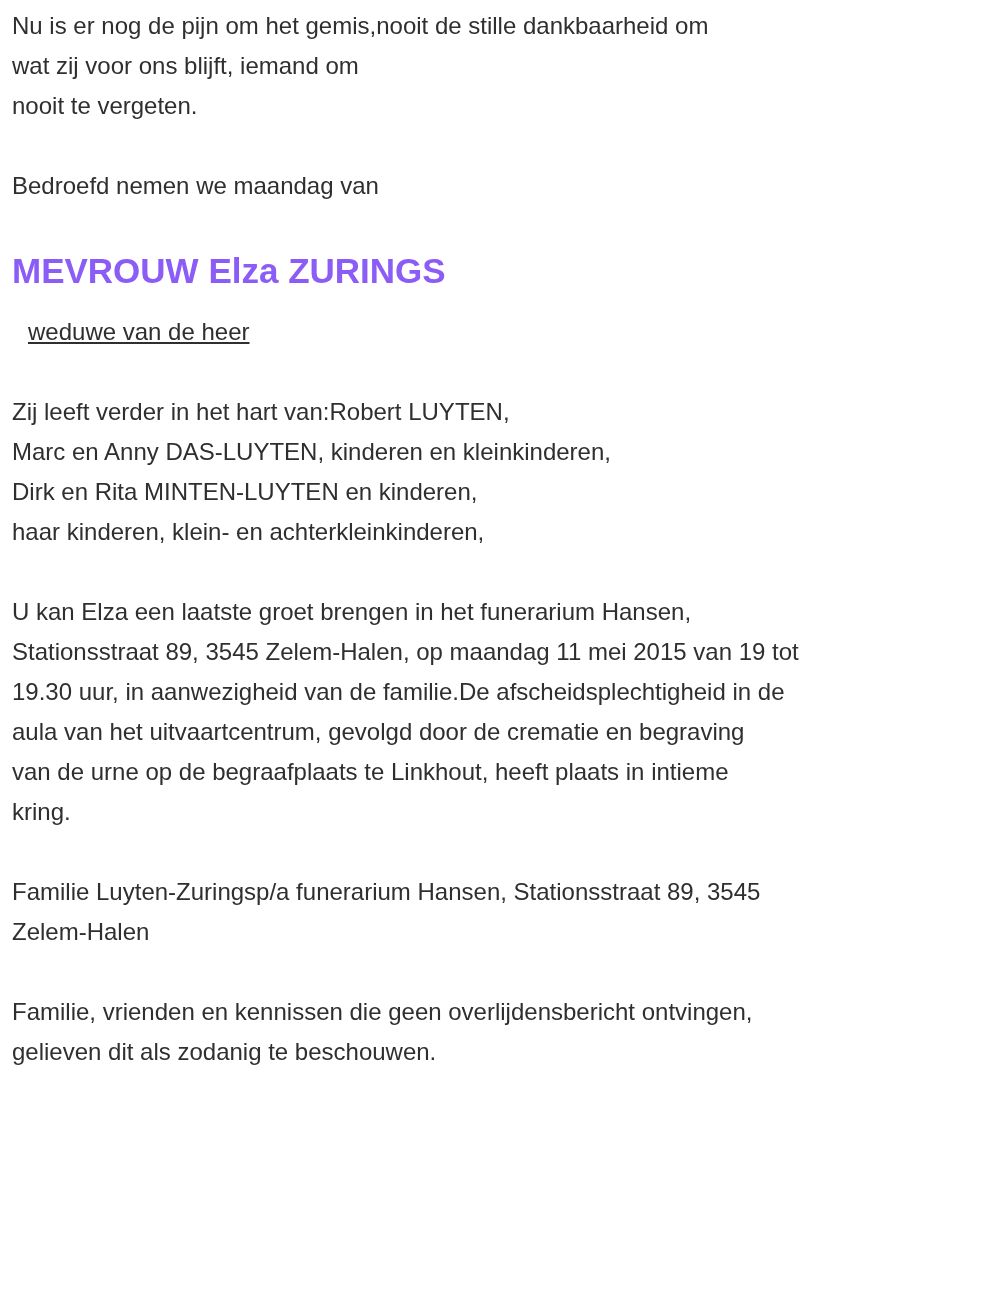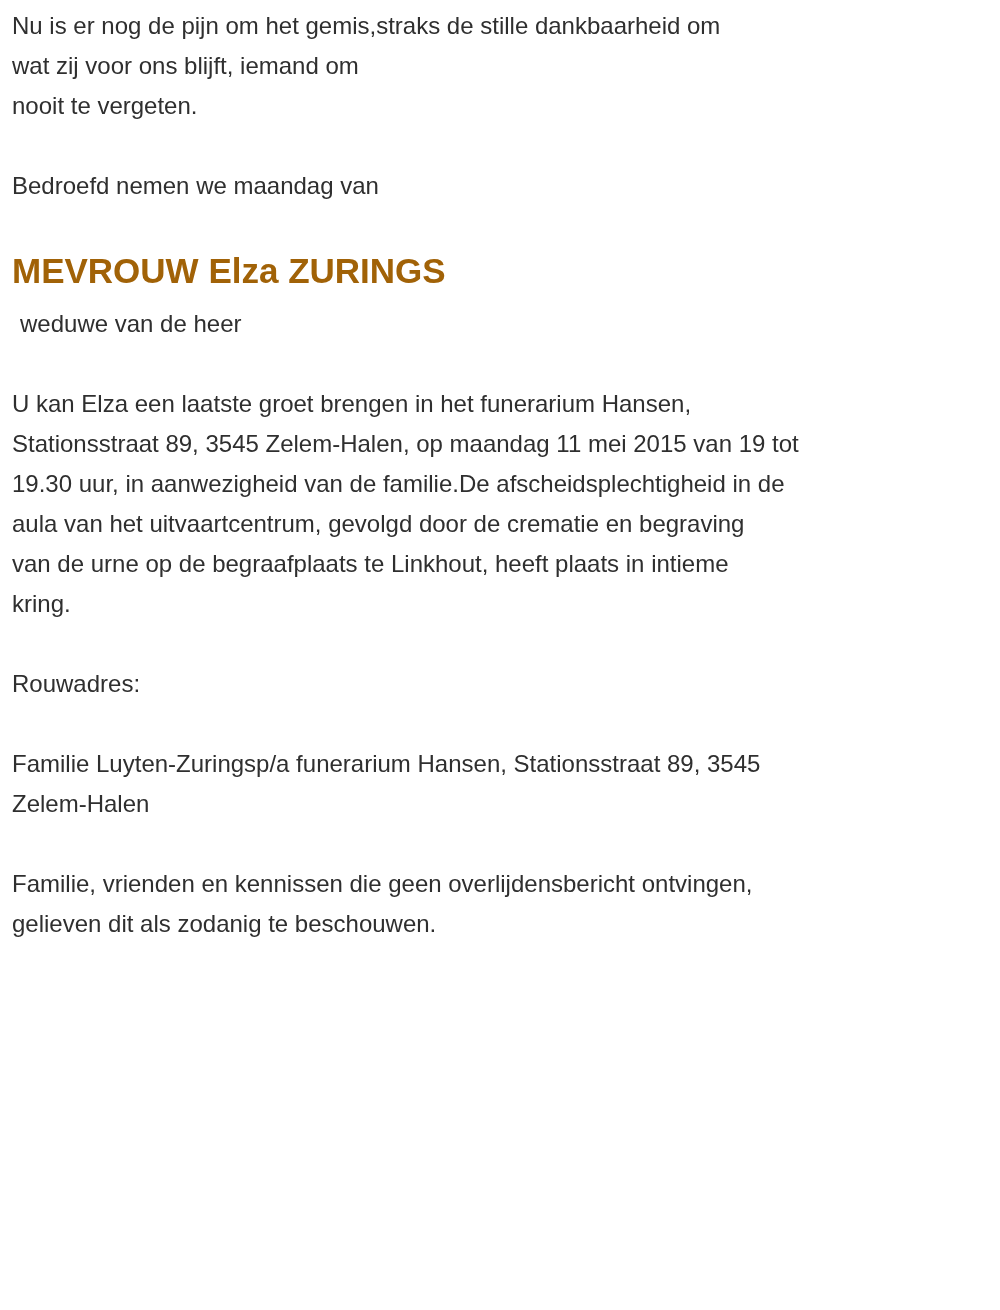--- a/index.html
+++ b/index.html
@@ -22,60 +22,64 @@
   .para {
     margin: 0 0 40px 0;
     font-size: 24px;
     line-height: 40px;
     white-space: pre-line;
   }
   .name-block {
     margin: 0 0 40px 0;
   }
   .name-block .para {
-    margin: 8px;
+    margin: 16px;
+    text-decoration: underline;
   }
   .deceased-name {
     margin: 0;
     font-size: 35px;
     line-height: 50px;
     font-weight: 700;
-    color: #a16207;
+    color: #8b5cf6;
     white-space: pre-line;
   }
   .last {
     margin-bottom: 0;
   }
 </style>
 </head>
 <body>
 
 <div class="page">
 
-  <p class="para">Nu is er nog de pijn om het gemis,straks de stille dankbaarheid om
+  <p class="para">Nu is er nog de pijn om het gemis,nooit de stille dankbaarheid om
 wat zij voor ons blijft, iemand om
 nooit te vergeten.</p>
 
   <p class="para">Bedroefd nemen we maandag van</p>
 
   <div class="name-block">
     <h1 class="deceased-name">MEVROUW Elza ZURINGS</h1>
     <p class="para">weduwe van de heer</p>
   </div>
 
 
+  <p class="para">Zij leeft verder in het hart van:Robert LUYTEN,
+Marc en Anny DAS-LUYTEN, kinderen en kleinkinderen,
+Dirk en Rita MINTEN-LUYTEN en kinderen,
+haar kinderen, klein- en achterkleinkinderen,</p>
 
   <p class="para">U kan Elza een laatste groet brengen in het funerarium Hansen,
 Stationsstraat 89, 3545 Zelem-Halen, op maandag 11 mei 2015 van 19 tot
 19.30 uur, in aanwezigheid van de familie.De afscheidsplechtigheid in de
 aula van het uitvaartcentrum, gevolgd door de crematie en begraving
 van de urne op de begraafplaats te Linkhout, heeft plaats in intieme
 kring.</p>
 
-  <p class="para">Rouwadres:</p>
 
   <p class="para">Familie Luyten-Zuringsp/a funerarium Hansen, Stationsstraat 89, 3545
 Zelem-Halen</p>
 
   <p class="para last">Familie, vrienden en kennissen die geen overlijdensbericht ontvingen,
 gelieven dit als zodanig te beschouwen.</p>
 
 </div>
 
 </body></html>

